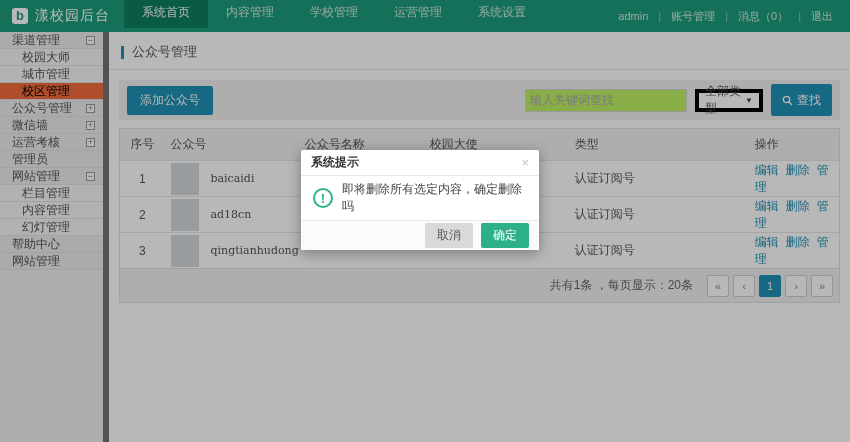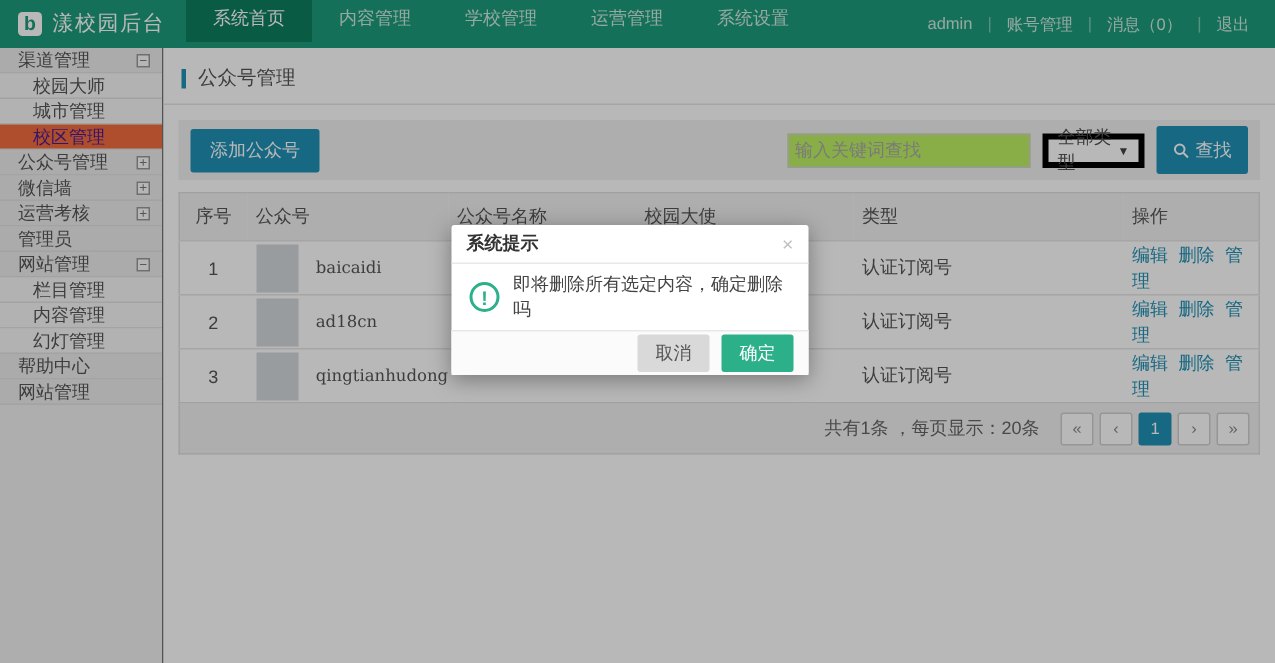--- a/index.html
+++ b/index.html
@@ -14,26 +14,26 @@
   .logo-text { color:#fff; font-size:14px; margin-left:7px; letter-spacing:1px; }
   .nav-menu { display:flex; height:24px;align-items:flex-end; }
   .nav-item { padding:0 18px; line-height:32px; font-size:12px; color:#cfe9df; cursor:pointer; }
   .nav-item.active { background:#0e7e5e; color:#fff; }
   .user-area { margin-left:auto; margin-right:12px; font-size:11px; color:#cfe9df; display:flex; align-items:center; }
   .user-area span { margin:0 5px; }
   .user-sep { opacity:.55; }
 
   
   .page-body { display:flex; height:410px; }
-  .sidebar { width:109px; background:#f1f1f1; border-right:1px solid #737373; }
+  .sidebar { width:109px; background:#f1f1f1; border-right:6px solid #737373; }
   .side-item { height:17px; line-height:17px; border-bottom:1px solid #e2e2e2; color:#555;
                display:flex; align-items:center; cursor:pointer; font-size:12px; }
   .side-item.parent { background:#ededed; padding:0 8px 0 12px; }
   .side-item.child  { background:#f7f7f7; padding:0 8px 0 22px;justify-content:flex-end; }
-  .side-item.selected { background:#f26c3e; color:#4c1d95; }
+  .side-item.selected { background:#f26c3e; color:#000000; }
   .side-item .lbl { flex:1; }
   .toggle { width:9px; height:9px; border:1px solid #999; color:#777; font-size:9px;
             line-height:7px; text-align:center; background:#fdfdfd; }
 
   .main { flex:1; background:#fff; display:flex; flex-direction:column; }
 
   
   .page-title-wrap { padding:11px 12px 8px 12px; border-bottom:1px solid #e5e5e5; display:flex; align-items:center; }
   .title-bar { width:3px; height:13px; background:#2191b5; display:inline-block; }
   .page-title { color:#555; font-size:13px; margin-left:8px; }

